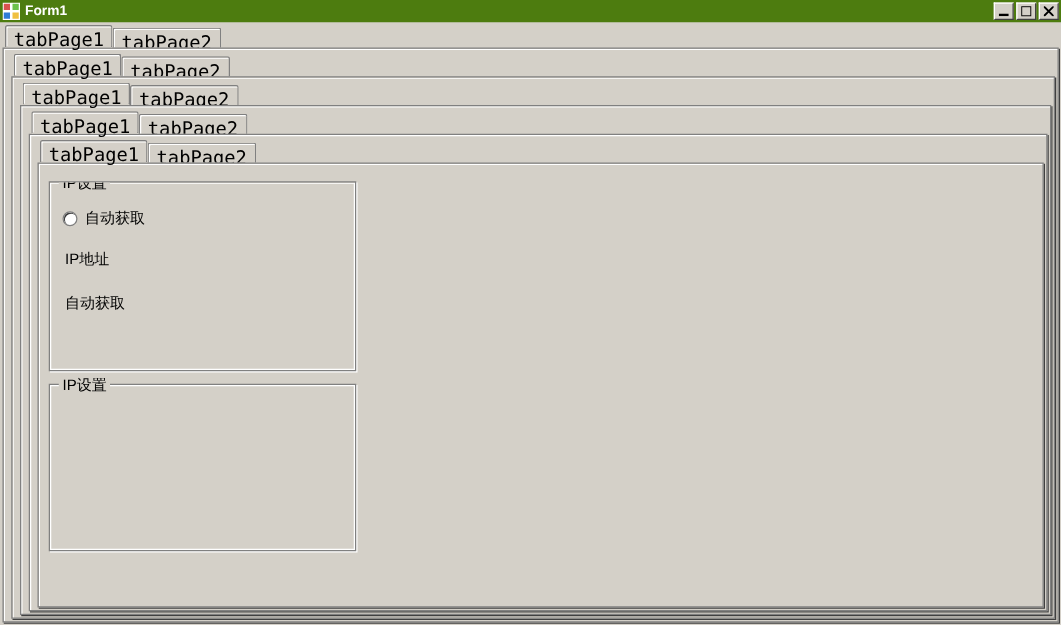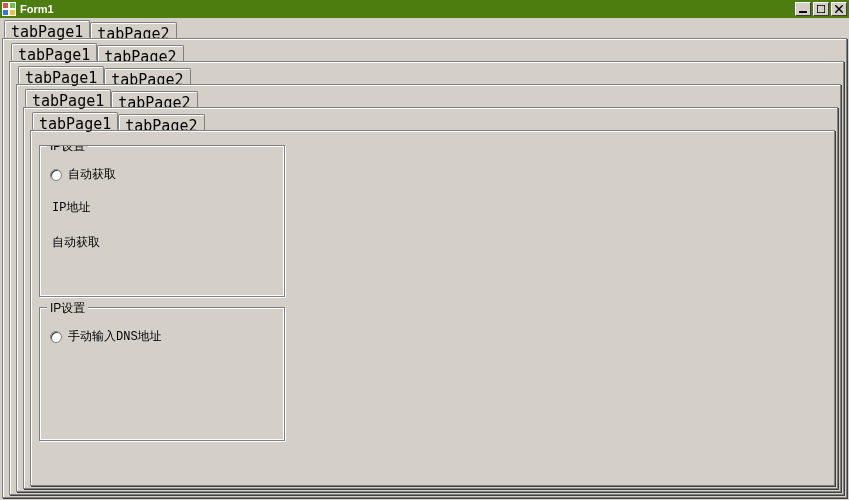--- a/index.html
+++ b/index.html
@@ -129,21 +129,21 @@
   .radio {
     width: 12px; height: 12px;
     border: 1px solid #808080;
     border-radius: 50%;
     background: #fff;
     box-shadow: inset 1px 1px 0 #404040;
     margin-right: 6px;
     position: relative;
   }
   .label-text { white-space: nowrap; font-family: Liberation Mono, monospace; }
-  .plain { margin: 8px 0 4px 2px; font-family: Liberation Mono, monospace; }
+  .plain { margin: 8px 0 4px 2px; }
 </style>
 </head>
 <body>
 
 <div class="titlebar">
   <span class="app-icon">
     <svg viewBox="0 0 14 14">
       <rect x="0" y="0" width="14" height="14" fill="#fff"></rect>
       <rect x="1" y="1" width="5" height="5" fill="#d9534f"></rect>
       <rect x="8" y="1" width="5" height="5" fill="#6cc24a"></rect>
@@ -208,24 +208,20 @@
               <div class="row">
                 <span class="radio"></span>
                 <span class="label-text">自动获取</span>
               </div>
               <div class="plain">IP地址</div>
               <div class="plain" style="margin-top:18px;">自动获取</div>
             </div>
 
             <div class="groupbox group-dns">
               <div class="legend">IP设置</div>
-              <div class="row">
-                <span class="radio"></span>
-                <span class="label-text">手动输入DNS地址</span>
-              </div>
             </div>
 
           </div>
         </div>
       </div>
     </div>
   </div>
 </div>
 
 </body></html>

